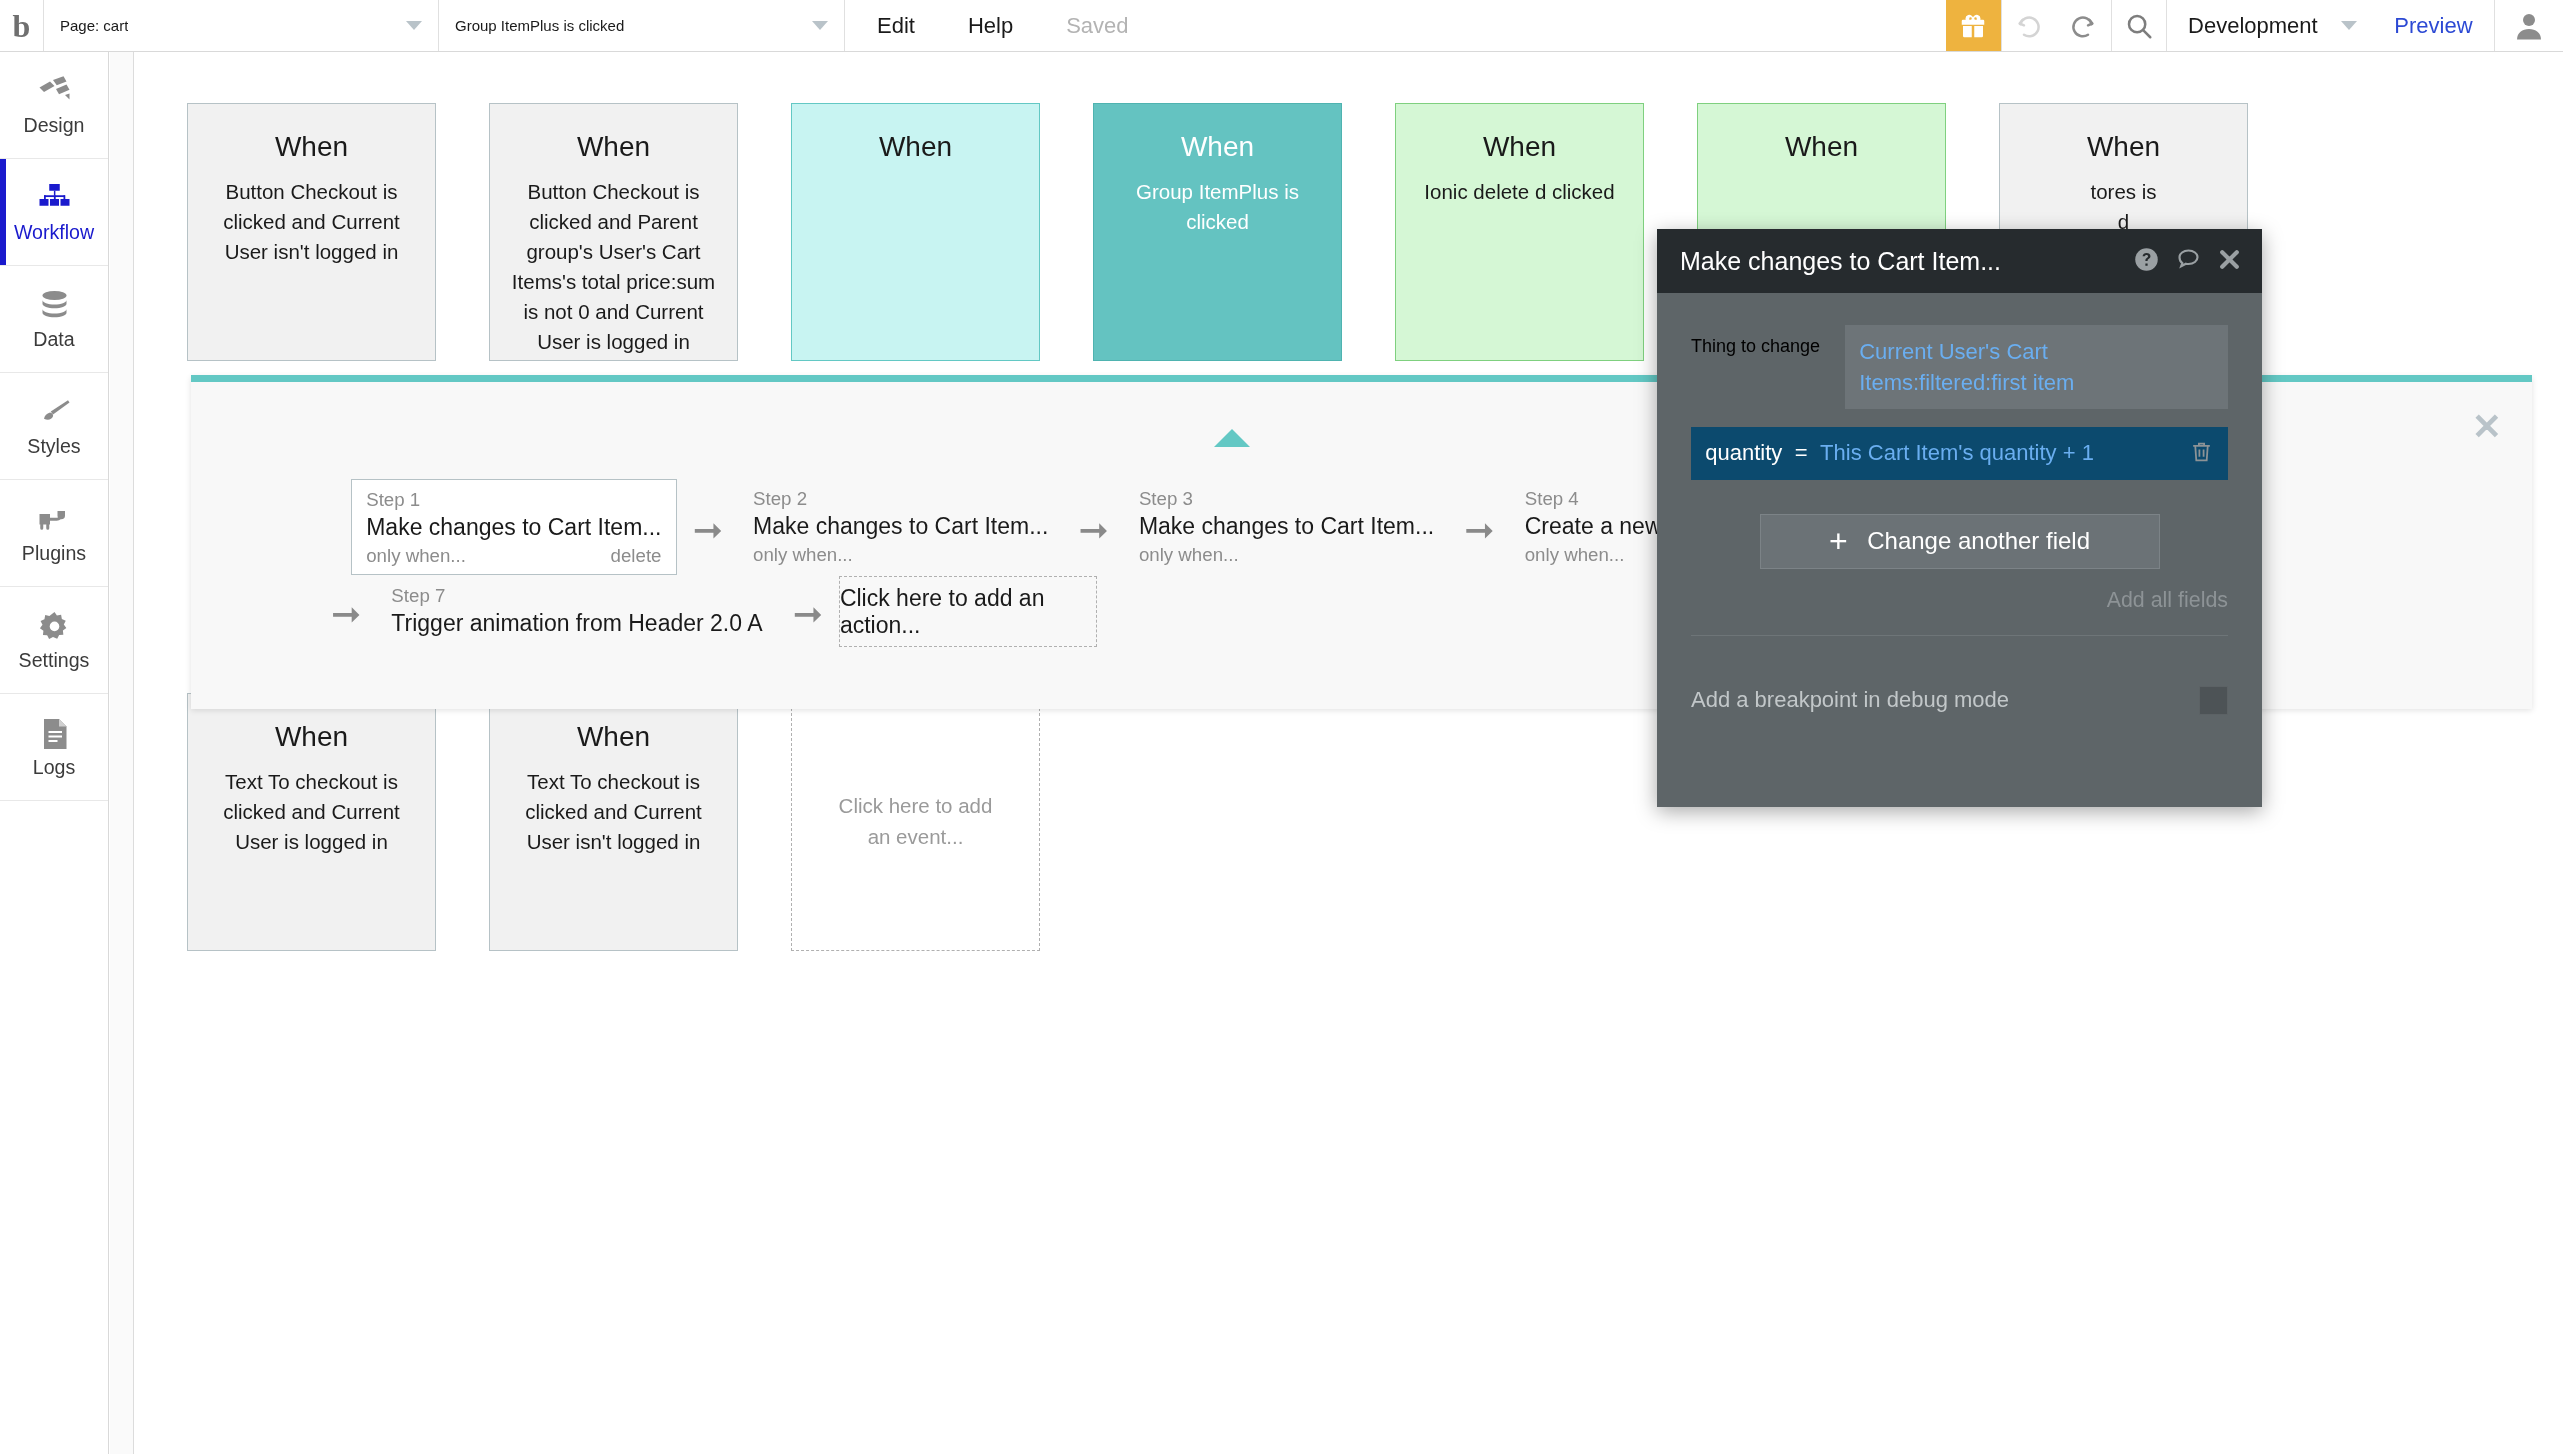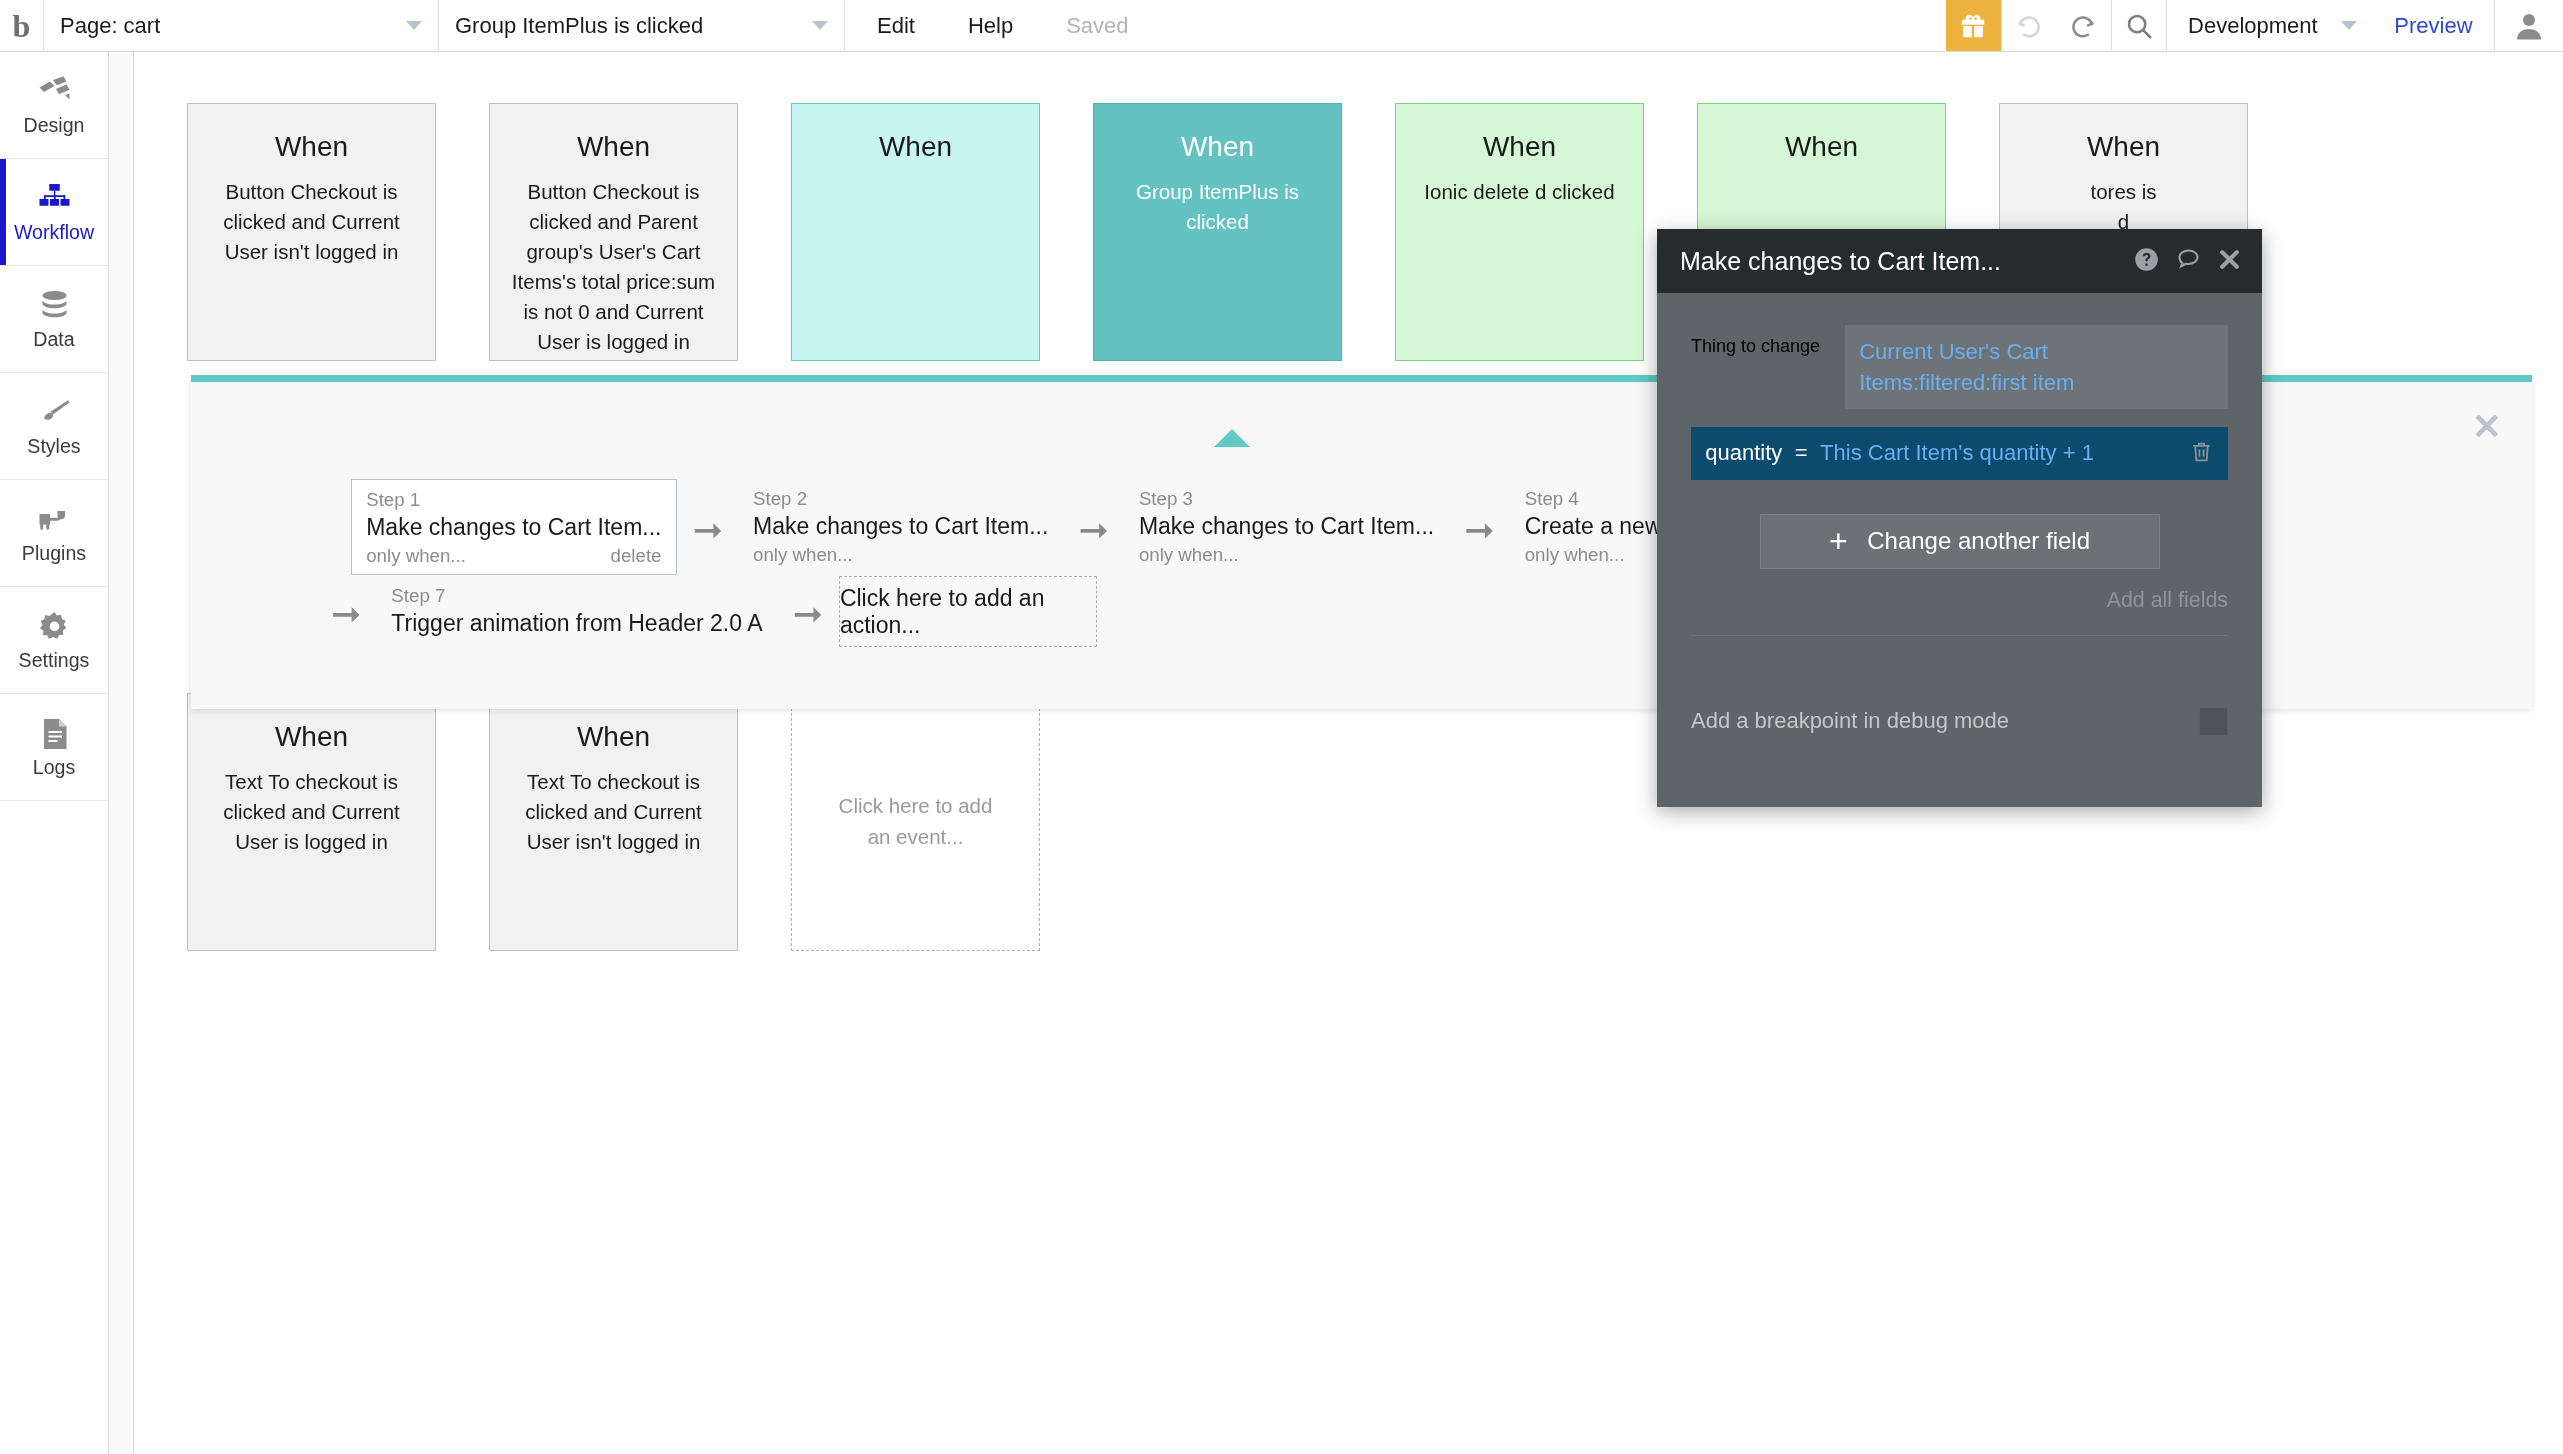--- a/index.html
+++ b/index.html
@@ -25,21 +25,21 @@
   .logo-b {
     font-family: "Liberation Serif", serif;
     font-size: 32px; font-weight: bold; color: #6f6f6f; line-height: 1;
   }
   .dropdown-cell {
     display: flex; align-items: center; justify-content: space-between;
     border-right: 0.9px solid #e0e0e0; padding: 0 16px;
   }
   .dd-page { width: 395px; }
   .dd-event { width: 406px; }
-  .dd-label { font-size: 22px; color: #1a1a1a; white-space: nowrap; overflow: hidden; text-overflow: ellipsis;}
+  .dd-label { font-size: 15px; color: #1a1a1a; white-space: nowrap; overflow: hidden; text-overflow: ellipsis;}
   .caret {
     width: 0; height: 0; margin-left: 10.7px;
     border-left: 8px solid transparent; border-right: 8px solid transparent;
     border-top: 9px solid #b9c3c9;
   }
   .menu-cell { display: flex; align-items: center; padding: 0 0 0 32px; }
   .menu-item { font-size: 22px; color: #1a1a1a; margin-right: 53px; cursor: pointer; }
   .menu-saved { font-size: 22px; color: #b3b3b3; }
   .topbar-spacer { flex: 1; }
   .tb-icon {
@@ -214,21 +214,21 @@
   }
   .dlg-plus { font-size: 32px; line-height: 1; font-weight: 300; }
   .dlg-addall {
     text-align: right; font-size: 21.4px; color: #8d9396;
     margin-top: 19.6px; cursor: pointer;
   }
   .dlg-divider { height: 0.9px; background: #6e7578; margin: 21.4px 0 0 0; }
   .dlg-only-row { display: flex; align-items: flex-start; margin-top: 23px; }
   .dlg-bp-row {
     display: flex; align-items: center; justify-content: space-between;
-    margin-top: 71px;
+    margin-top: 50px;
   }
   .dlg-bp-label { font-size: 22px; color: #c2c7c9; }
   .dlg-checkbox {
     width: 29px; height: 29px; background: #4d5356; border: 0.9px solid #5c6265;
     cursor: pointer;
   }
 </style>
 </head>
 <body>
 

